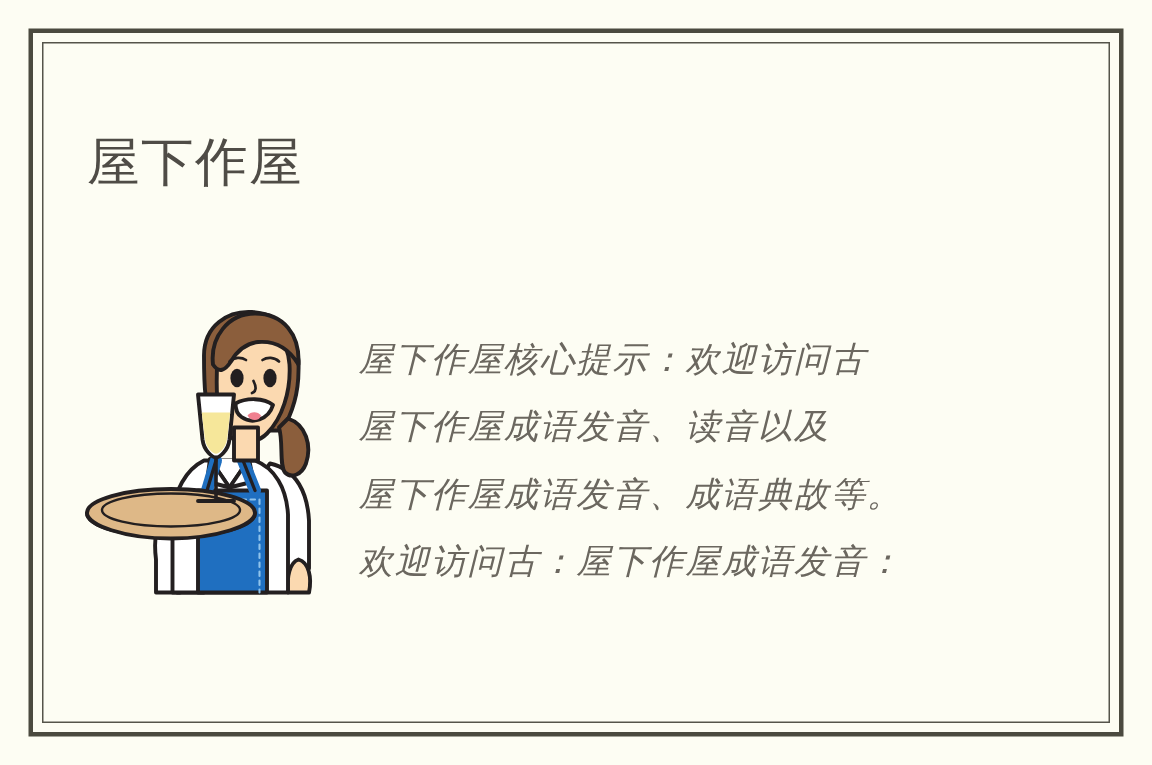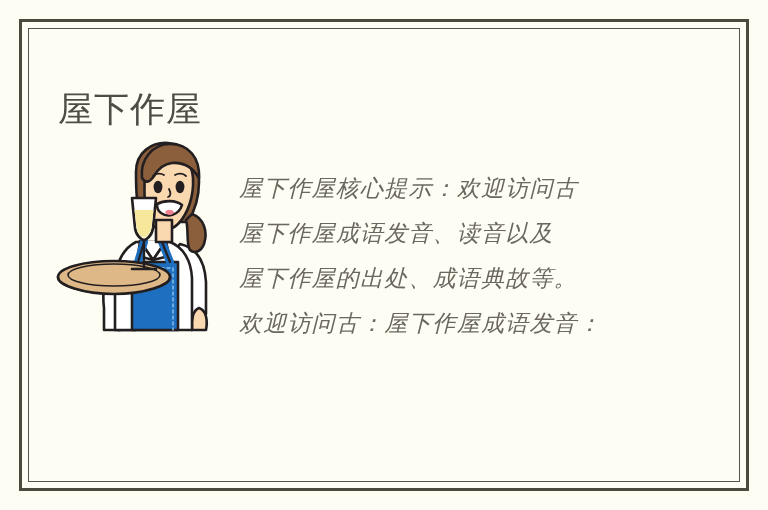--- a/index.html
+++ b/index.html
@@ -59,21 +59,21 @@
   }
 
   
   .content {
     position: absolute;
     left: 52px;
     top: 138px;
     width: 640px;
     height: 260px;
     display: flex;
-    align-items: flex-start;
+    align-items: flex-end;
   }
 
   .illustration {
     width: 165px;
     height: 195px;
     flex: 0 0 165px;
     position: relative;
   }
   .illustration svg { display: block; }
 
@@ -157,18 +157,18 @@
           <path d="M82.5 72 L101.5 72 L99.5 89 C98.7 96 94 99.5 92 99.5 C90 99.5 85.3 96 84.5 89 Z" fill="#f6e79a" stroke="none"></path>
           <path d="M92 102 L92 130" fill="none" stroke="#231f20" stroke-width="2.4"></path>
           <path d="M80 131 L104 131" fill="none" stroke="#231f20" stroke-width="2.6"></path>
         </g>
       </svg>
     </div>
 
     <div class="body-text">
       <p>屋下作屋核心提示：欢迎访问古</p>
       <p>屋下作屋成语发音、读音以及</p>
-      <p>屋下作屋的出处、成语典故等。</p>
+      <p>屋下作屋成语发音、成语典故等。</p>
       <p>欢迎访问古：屋下作屋成语发音：</p>
     </div>
 
   </div>
 </div>
 
 </body></html>

